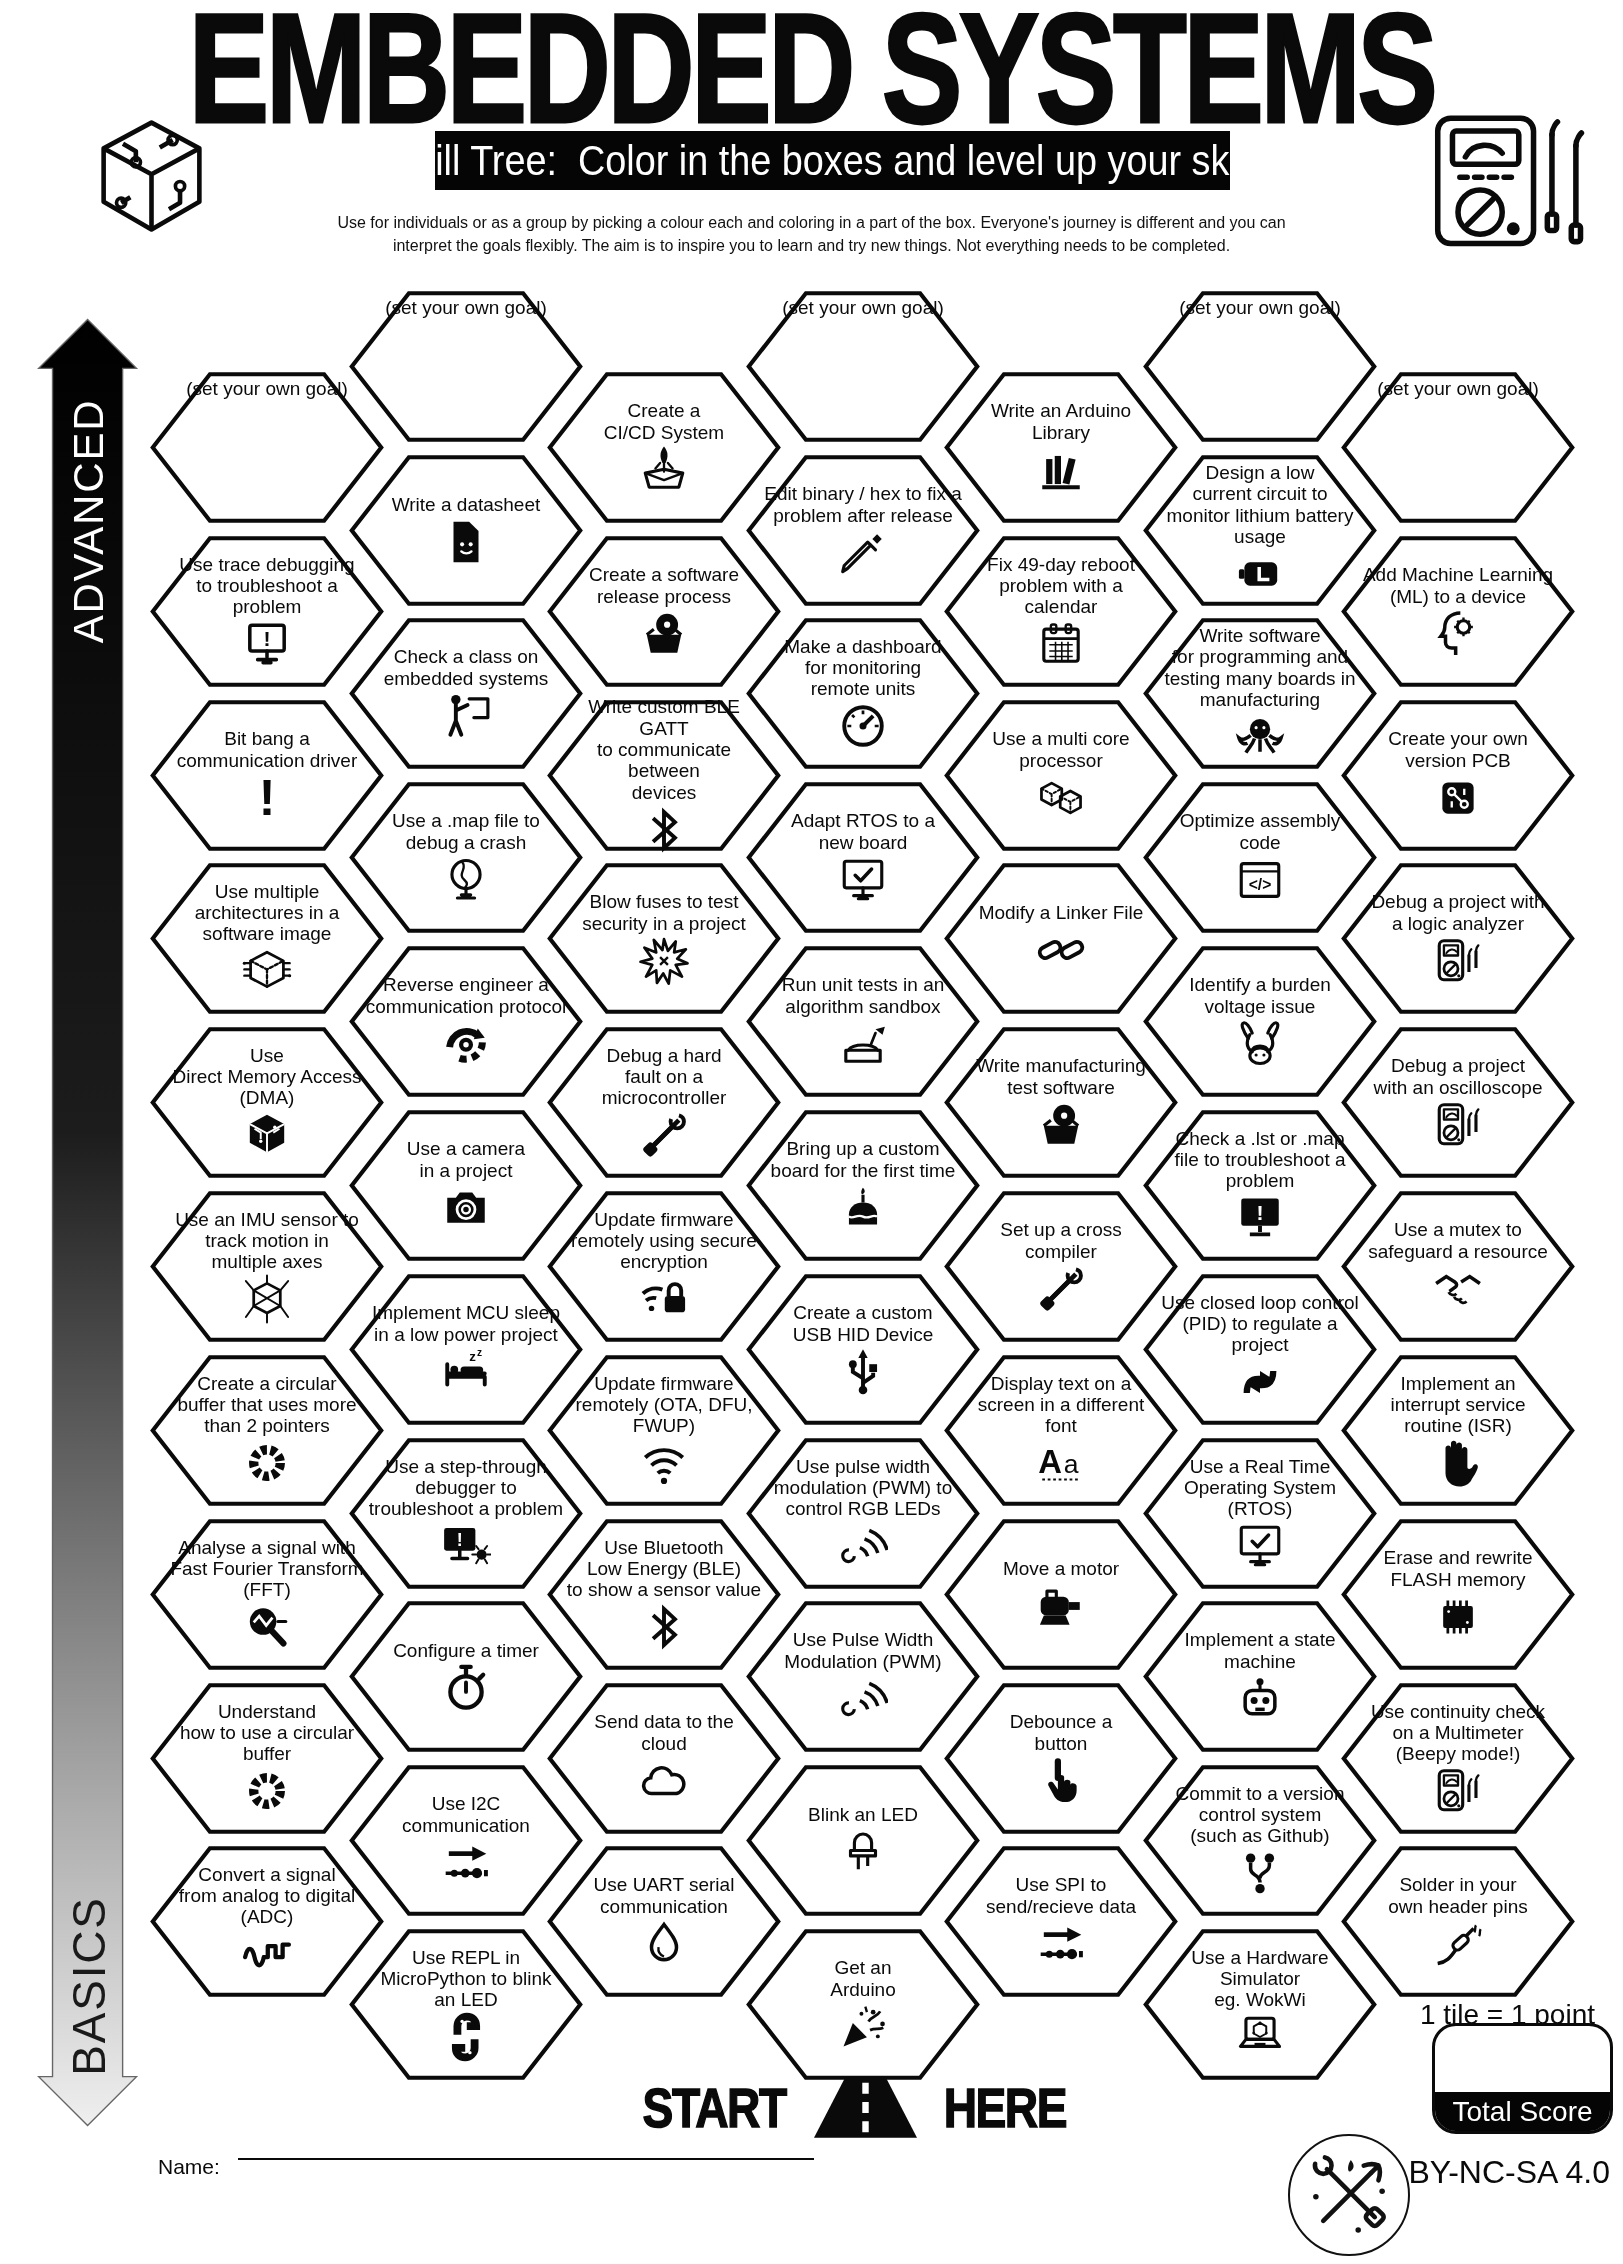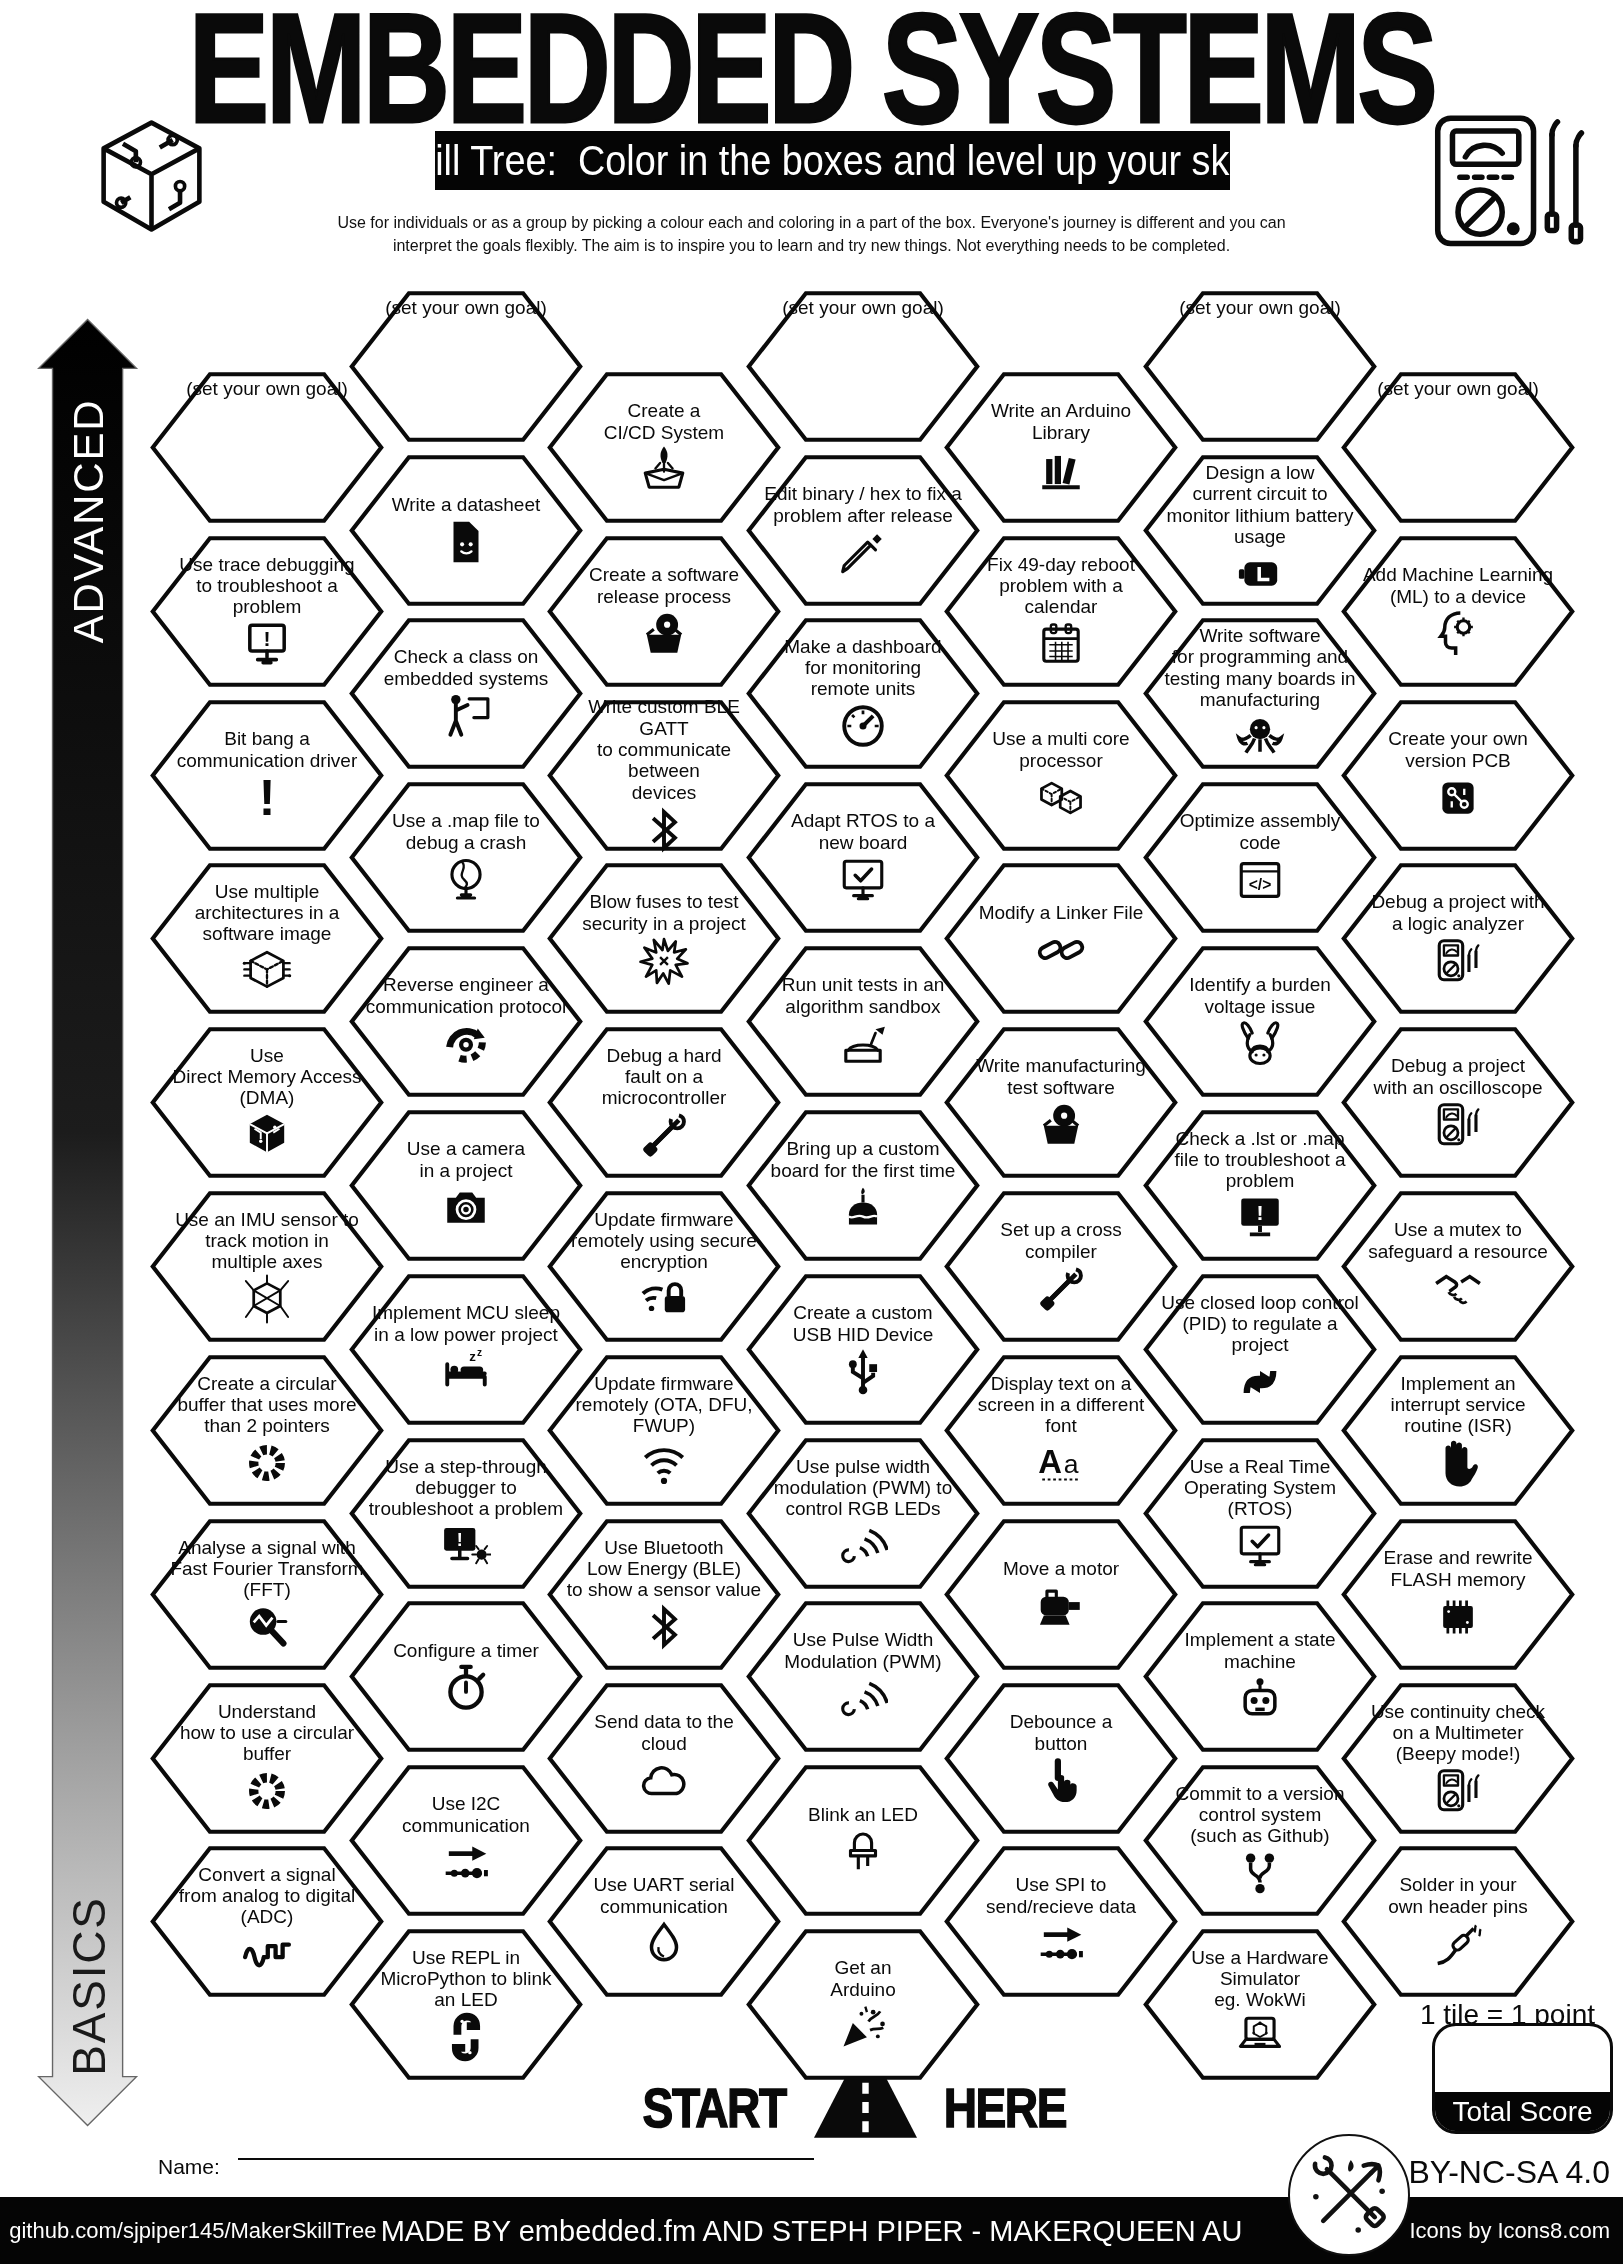--- a/index.html
+++ b/index.html
@@ -1340,19 +1340,14 @@
         <rect x="70" y="66" width="16" height="16" rx="4" transform="rotate(45 78 74)"></rect>
       </g>
       <path d="M52 12c4 5 4 9 0 12s-4-7 0-12z" fill="#111"></path>
       <circle cx="86" cy="46" r="3" fill="#111"></circle>
       <circle cx="14" cy="52" r="3" fill="#111"></circle>
       <circle cx="60" cy="88" r="3" fill="#111"></circle>
     </svg>
   </div>
   <div id="cc-text">CC BY-NC-SA 4.0</div>
 
-  <div id="footer-bar">
-    <span id="footer-left">github.com/sjpiper145/MakerSkillTree</span>
-    <span id="footer-center">MADE BY embedded.fm AND STEPH PIPER  -  MAKERQUEEN AU</span>
-    <span id="footer-right">Icons by Icons8.com</span>
-  </div>
 </div>
 
 
 </body></html>

